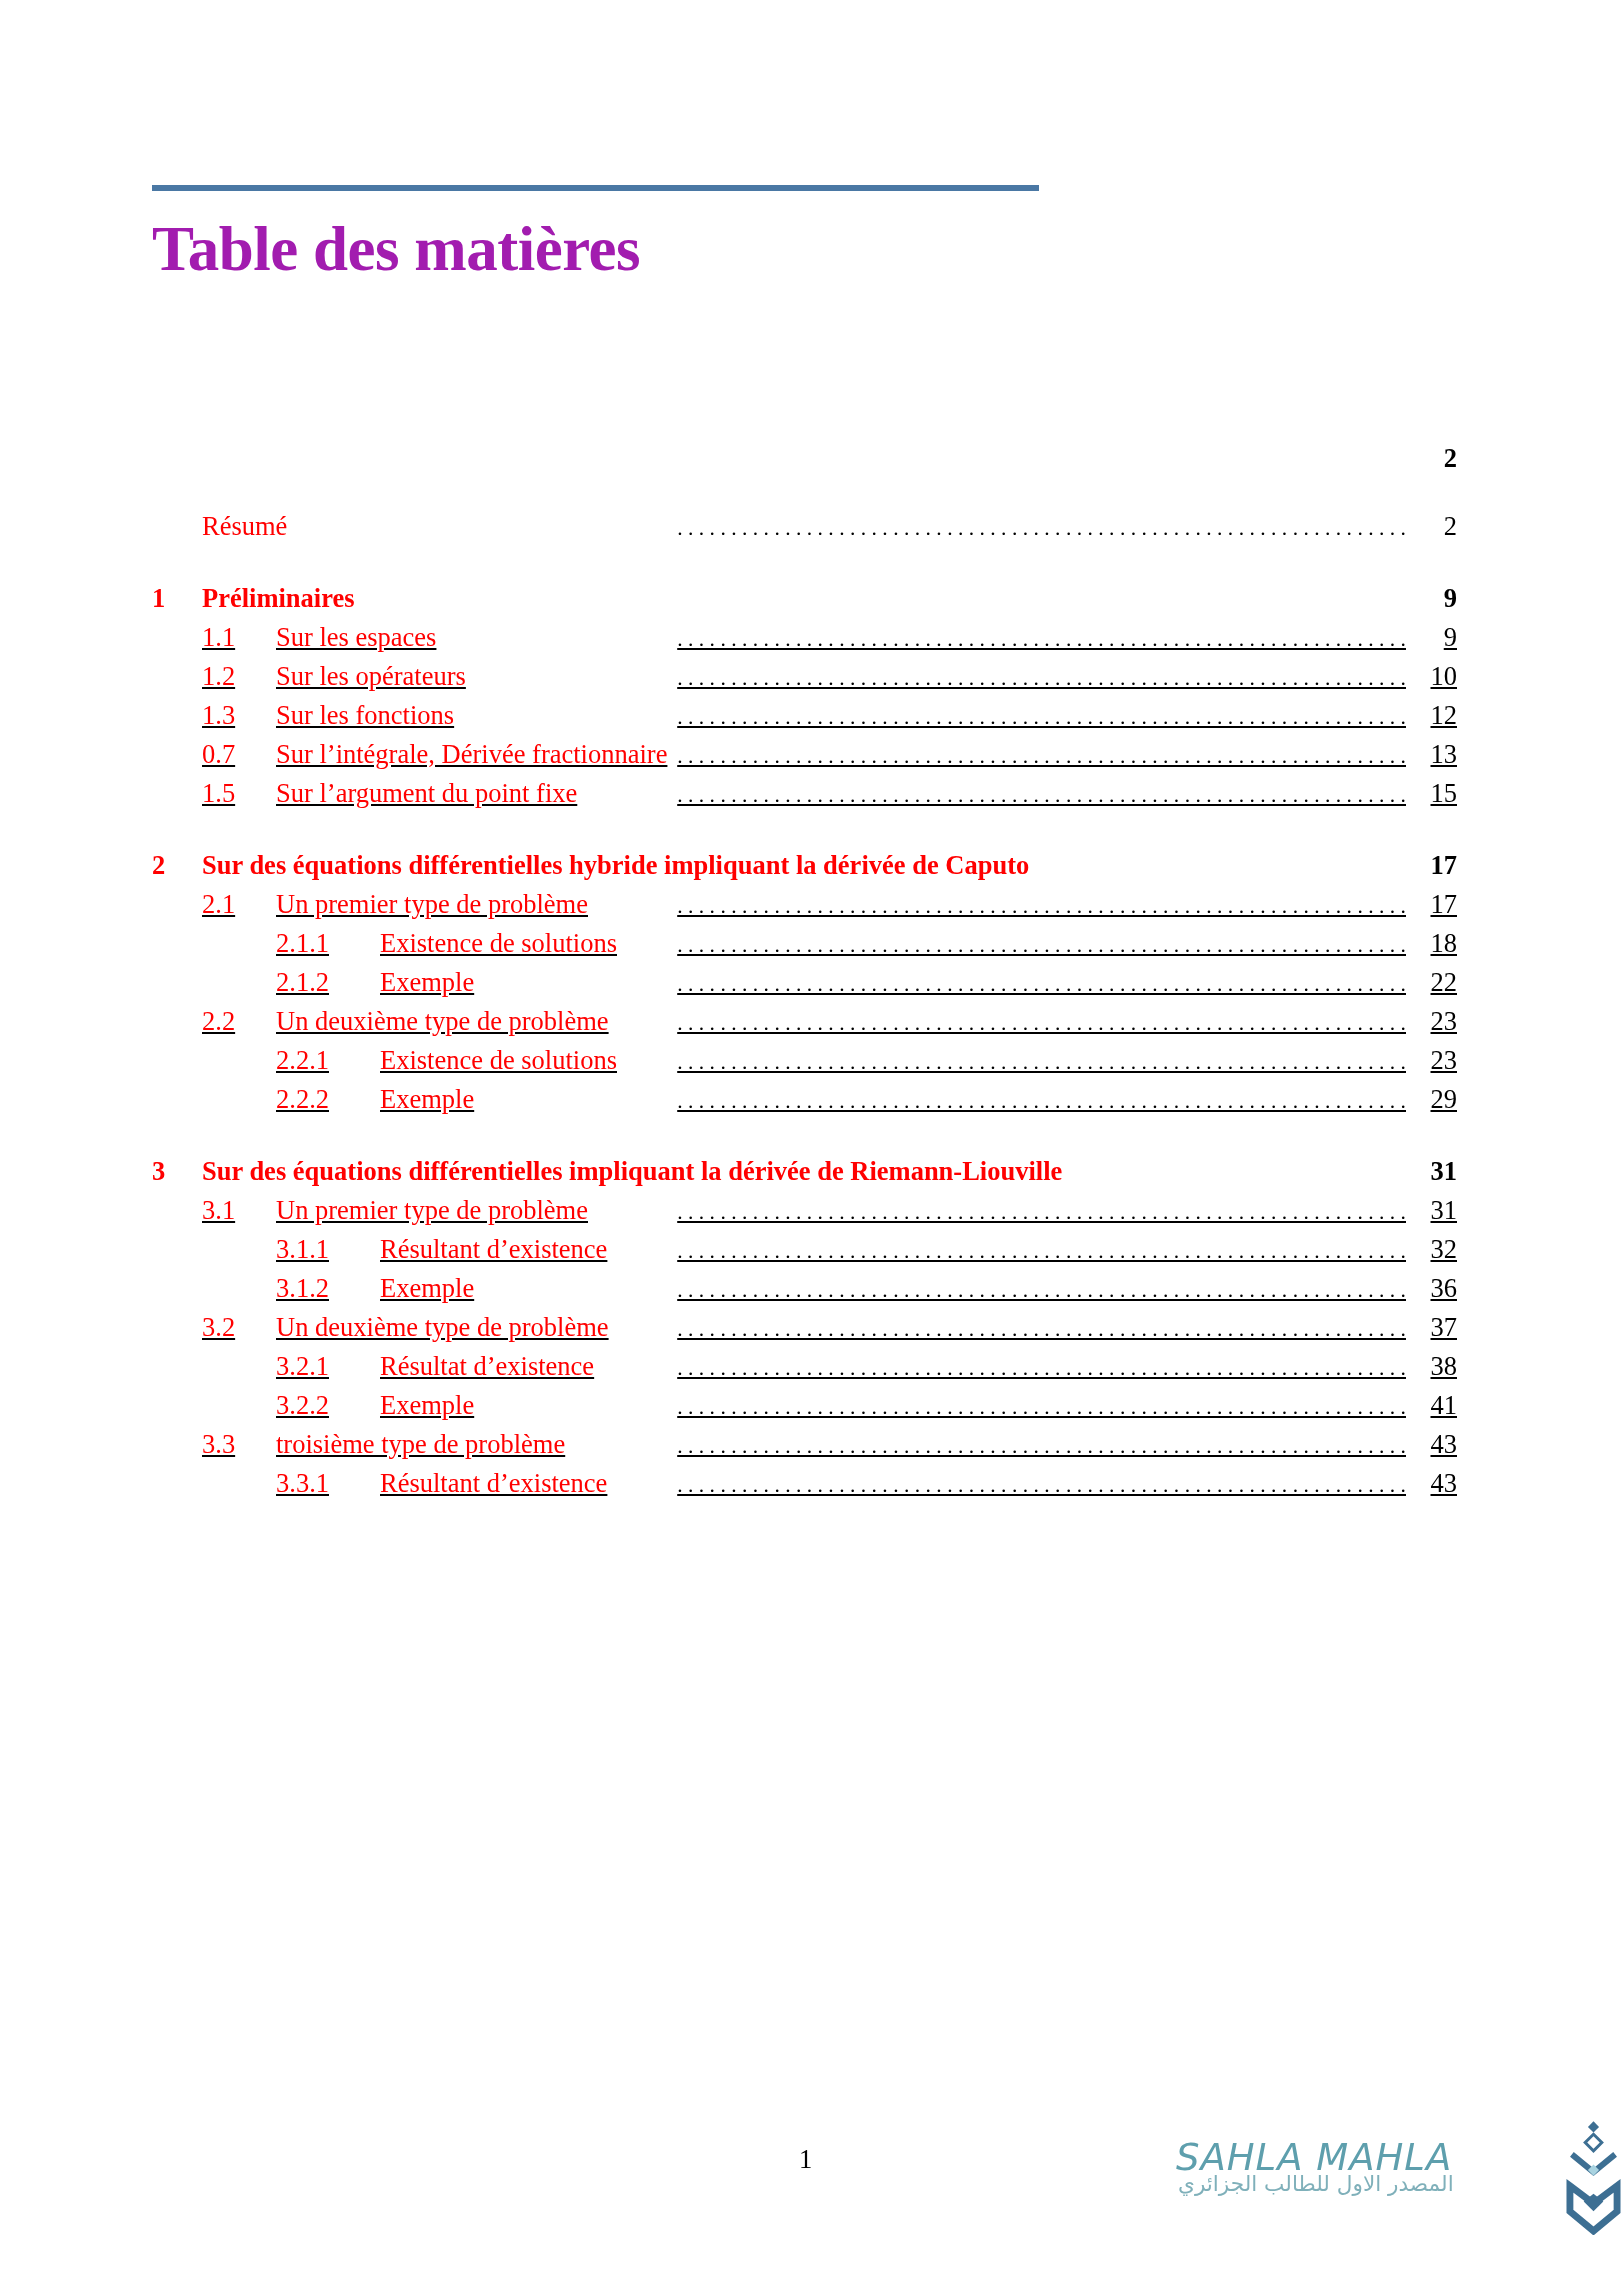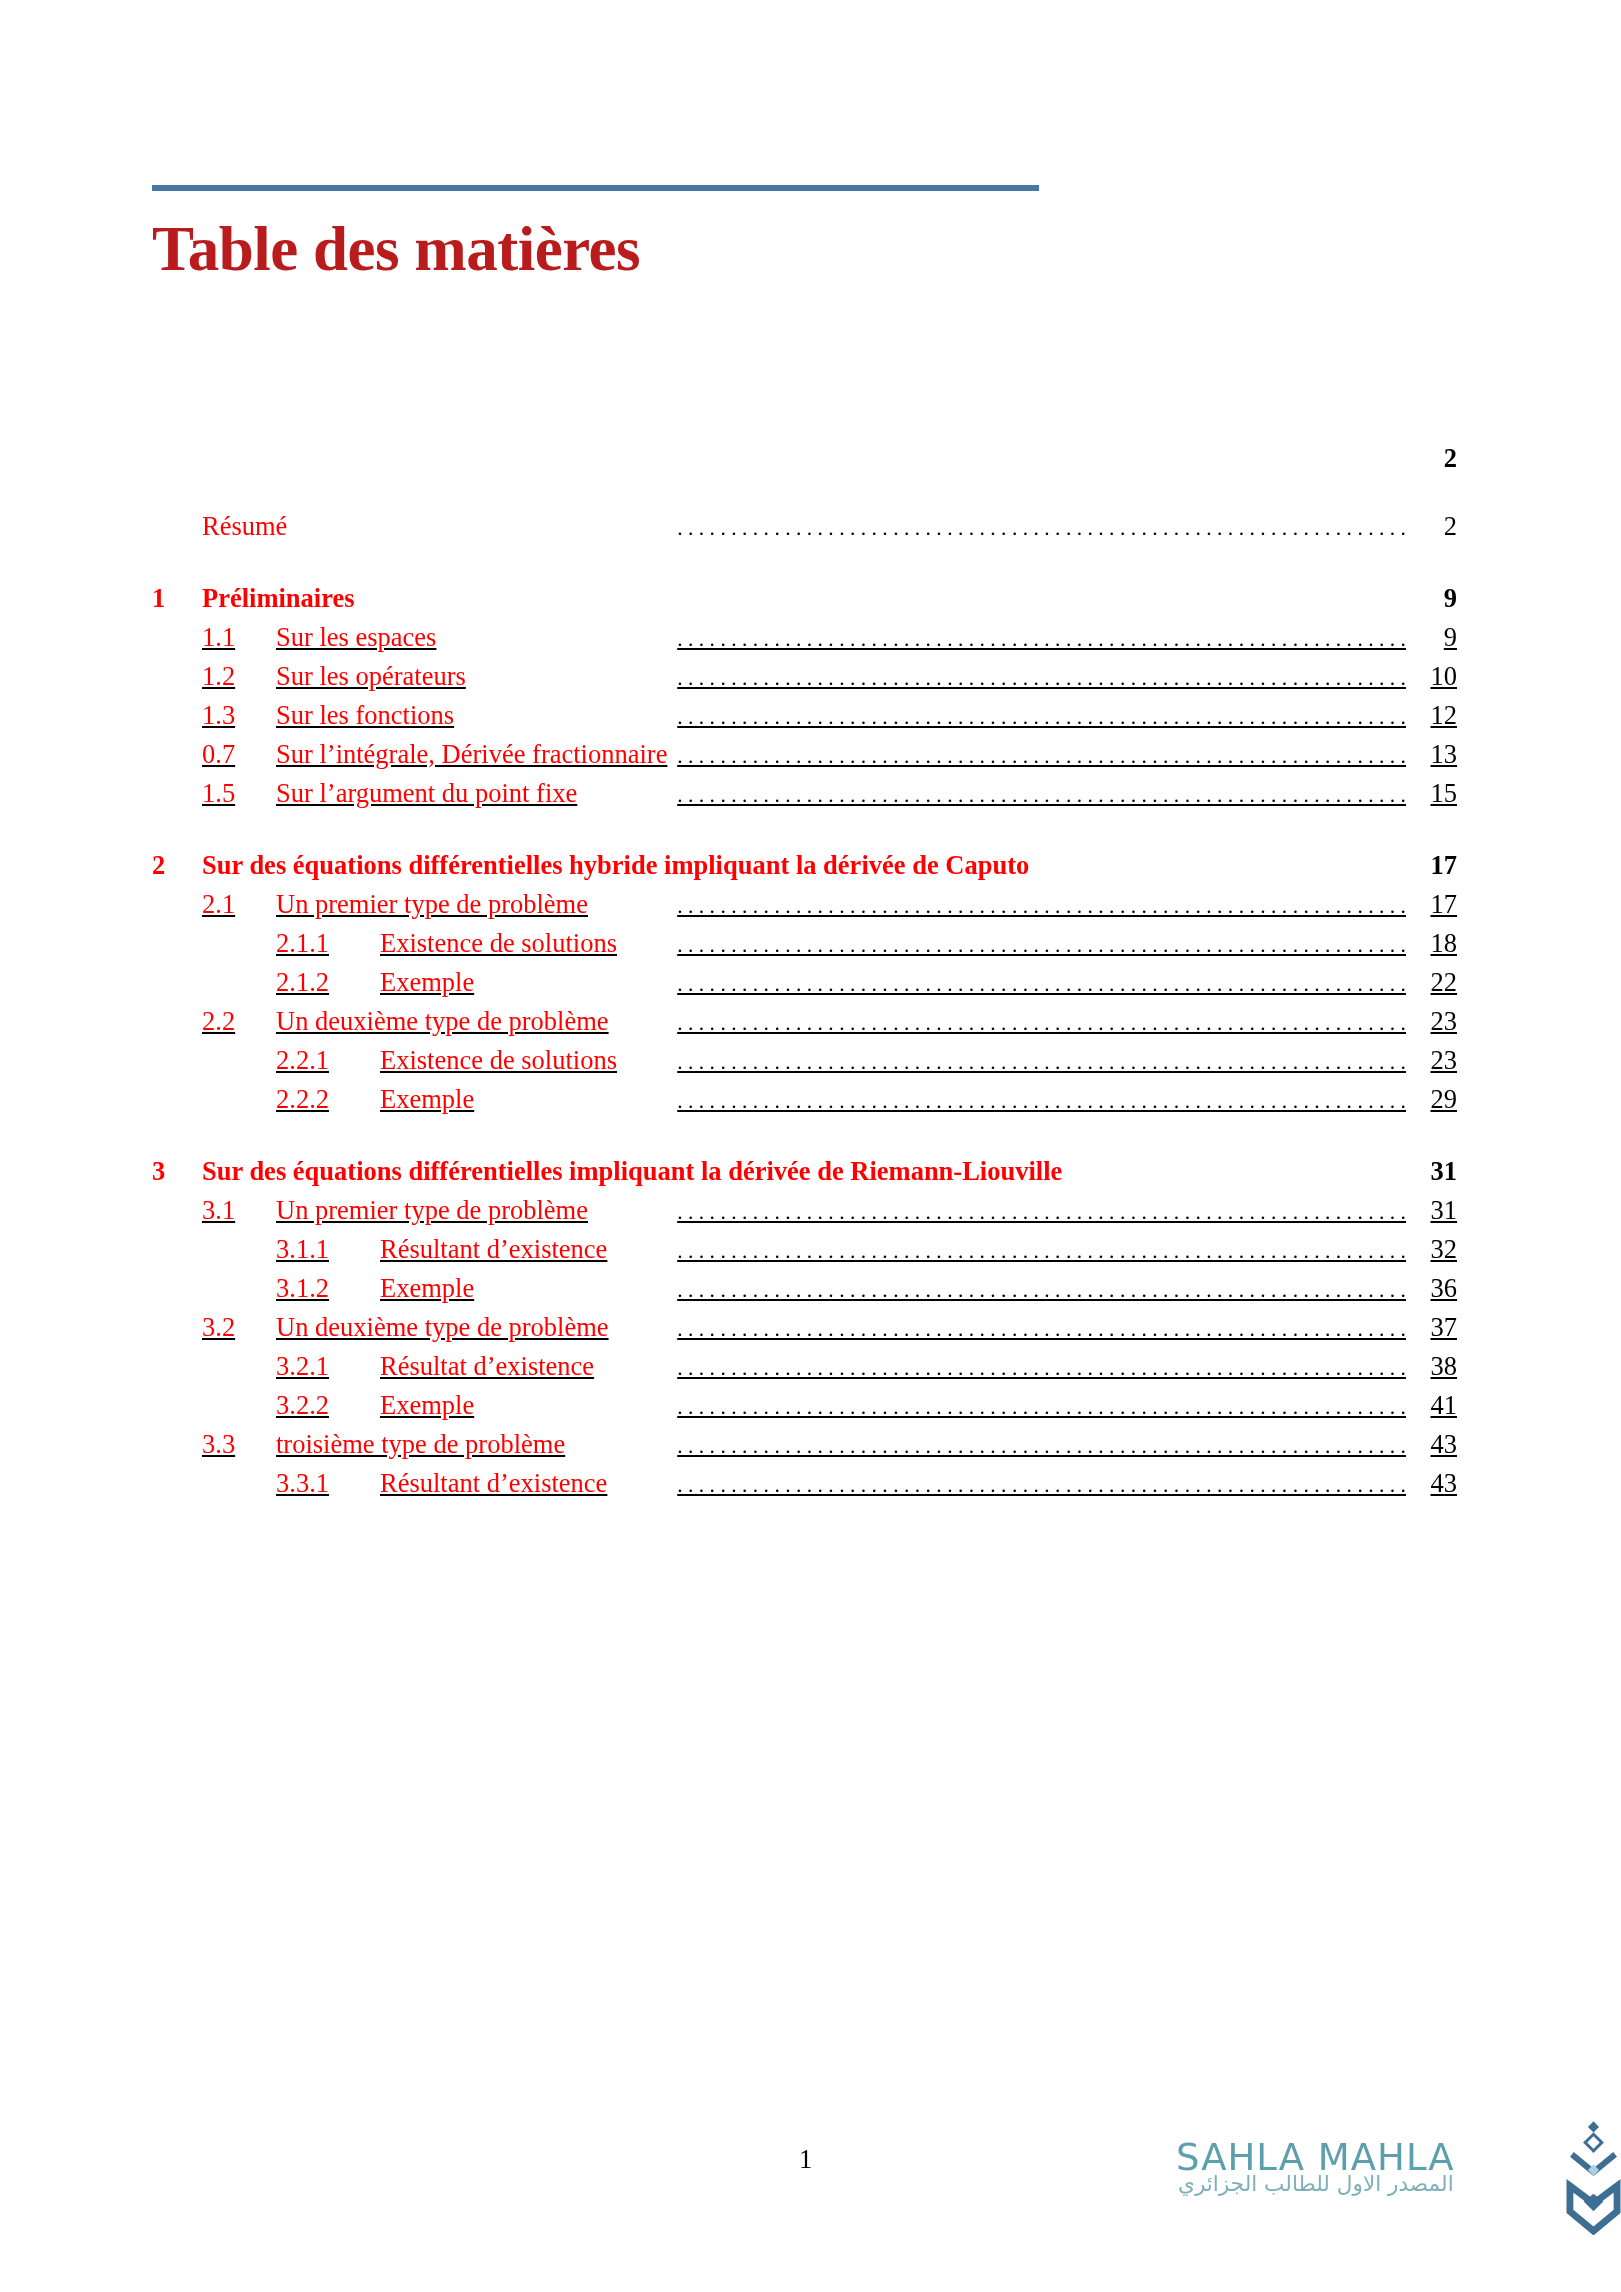--- a/index.html
+++ b/index.html
@@ -3,21 +3,21 @@
 <meta charset="utf-8">
 <style>
   html, body { margin: 0; padding: 0; background: #ffffff; }
   body { width: 1621px; height: 2293px; position: relative; overflow: hidden;
          font-family: "DejaVu Serif", "Liberation Serif", serif; }
   .page { position: absolute; left: 0; top: 0; width: 1621px; height: 2293px; }
 
   .top-rule { position: absolute; left: 152px; top: 185px; width: 887px; height: 5.9px; background: #4a78a4; }
   .toc-title { position: absolute; left: 152px; top: 218px; margin: 0;
                font-family: "Liberation Serif", serif; font-weight: bold; font-size: 63px;
-               color: #b91c1c; letter-spacing: -0.5px; line-height: 1; }
+               color: #a21caf; letter-spacing: -0.5px; line-height: 1; }
 
   .toc { position: absolute; left: 152px; top: 439px; width: 1305px; }
   .row { position: relative; height: 39px; line-height: 39px; font-size: 26.5px;
          font-family: "Liberation Serif", serif; display: flex; align-items: baseline; }
   .row.chapter { font-weight: bold; }
   .row.gap-before { margin-top: 33px; }
 
   .num { color: #ff0000; display: inline-block; flex: 0 0 auto; }
   .title { color: #ff0000; flex: 0 0 auto; white-space: nowrap; padding-right: 5.9px; }
   .leader { flex: 1 1 auto; overflow: hidden; white-space: nowrap; color: #000;
@@ -33,21 +33,21 @@
   .lvl1 .num { width: 74px; }
   .lvl2 { padding-left: 124px; text-decoration: underline; }
   .lvl2 .num { width: 104px; }
   .lvl1-nonum { padding-left: 50px; margin-top: 29px; }
 
   .footer-page { position: absolute; left: 799px; top: 2144px; font-size: 26.5px;
                  font-family: "Liberation Serif", serif; color: #000; }
 
   .logo { position: absolute; left: 1176px; top: 2107px; width: 445px; height: 137px; }
   .logo-text { position: absolute; left: 0; top: 29px; font-family: "DejaVu Sans", sans-serif;
-               font-size: 37px; color: #5e9fad; letter-spacing: 1px; font-weight: normal; }
+               font-size: 37px; color: #5e9fad; letter-spacing: 1px; font-weight: normal; font-style: italic; }
   .logo-sub { position: absolute; left: 2px; top: 64px; font-family: "DejaVu Sans", sans-serif;
               font-size: 21.6px; color: #7fb0ba; direction: rtl; width: 372px; text-align: left; }
   .logo-mark { position: absolute; left: 390px; top: 9.8px; width: 55px; height: 118px; }
 </style>
 </head>
 <body>
 
 <div class="page">
   <div class="top-rule"></div>
   <h1 class="toc-title">Table des matières</h1>

